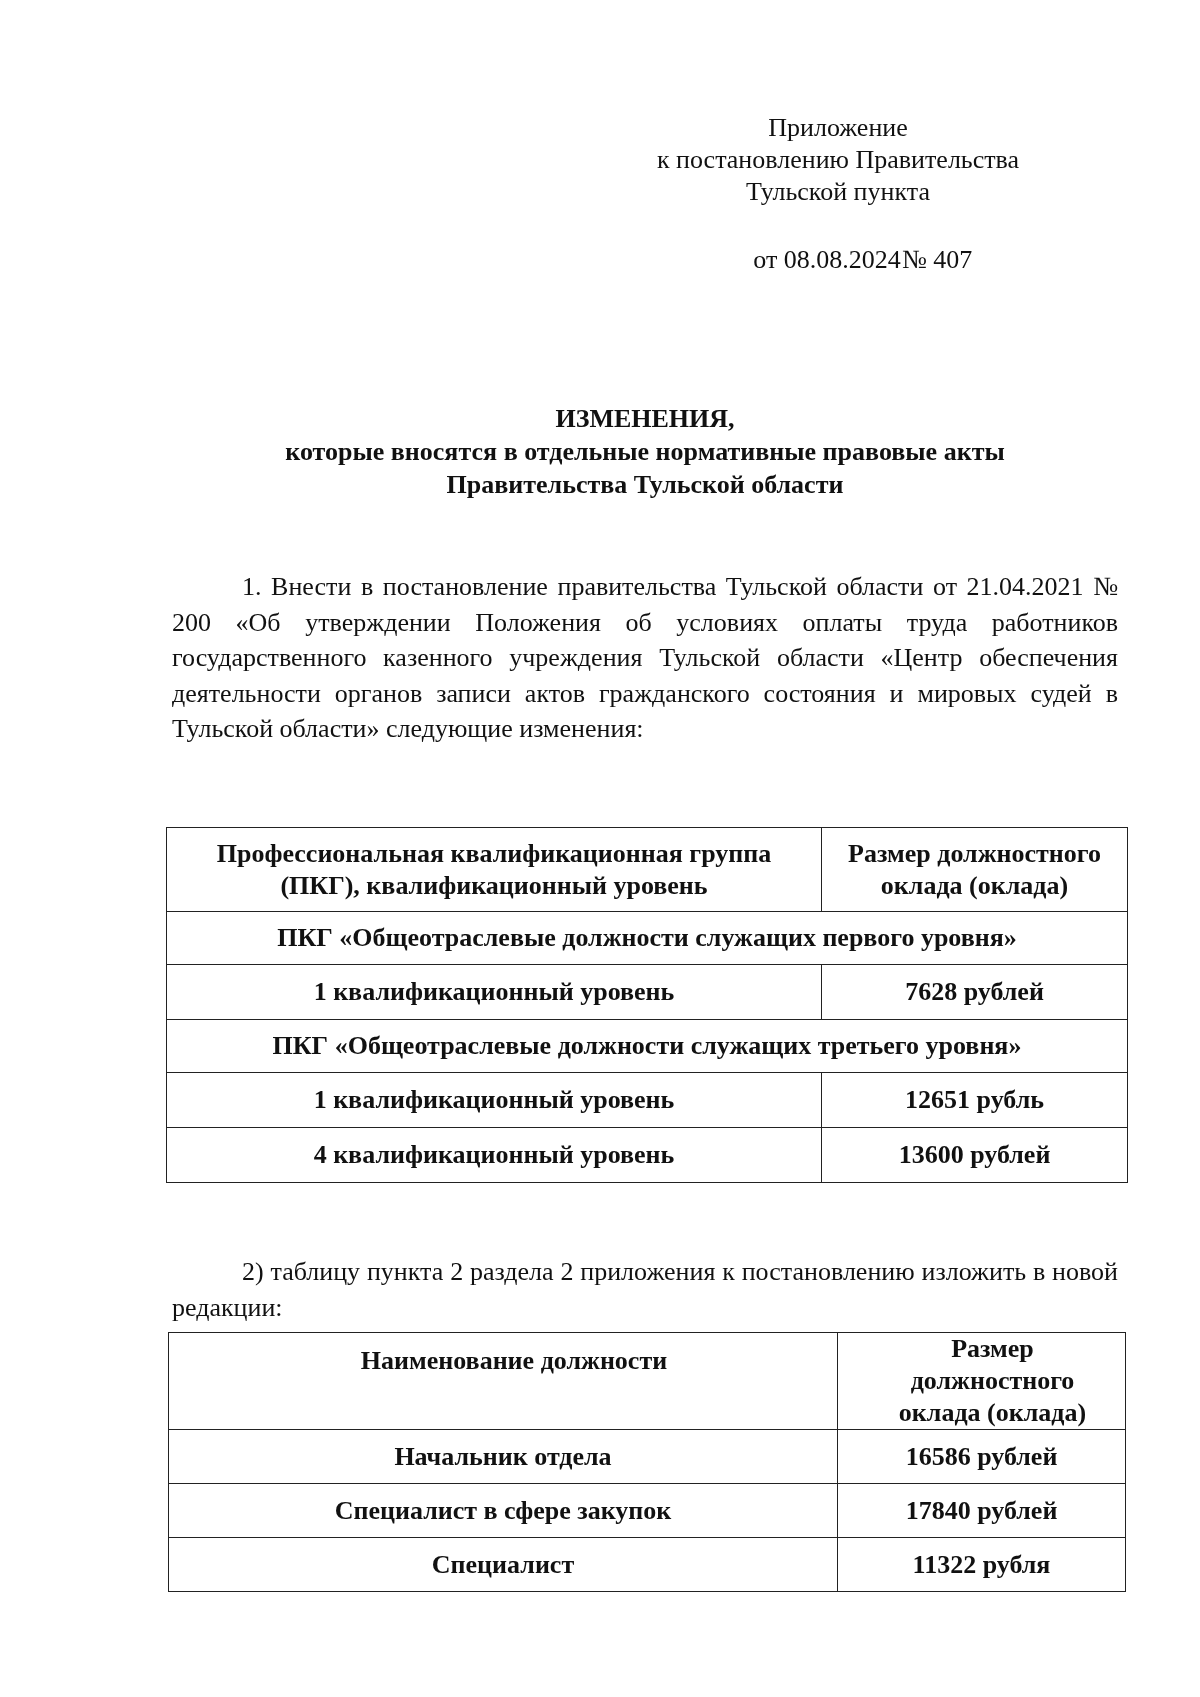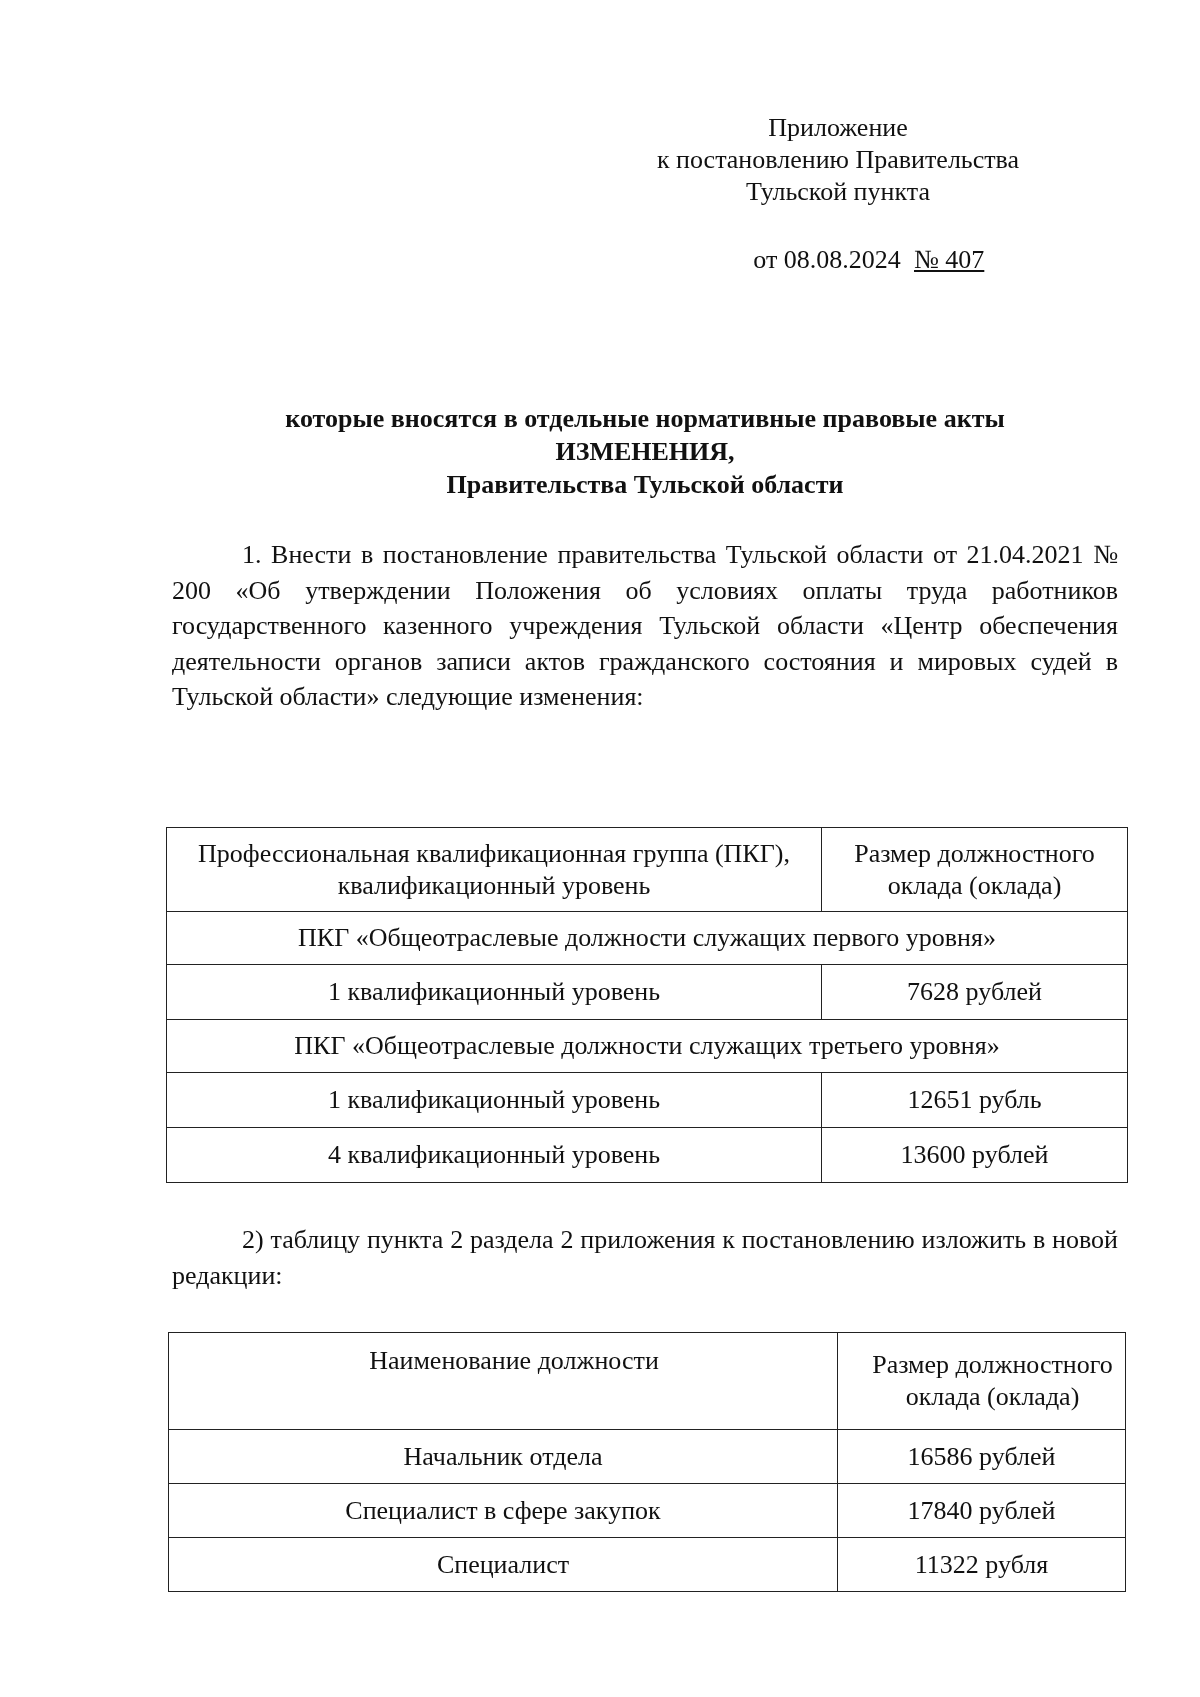--- a/index.html
+++ b/index.html
@@ -10,37 +10,37 @@
     }
     .page { position: absolute; left: 0; top: 0; width: 1200px; height: 1697px; }
     .appendix {
       position: absolute; left: 608px; width: 460px; top: 112px;
       text-align: center; font-size: 26px; line-height: 32px;
     }
     .dateline {
       position: absolute; top: 244px; left: 627px; width: 400px;
       font-size: 26px; line-height: 32px; text-align: center;
     }
-    .dateline .num { position: absolute; left: 287px; top: 0; text-decoration: underline; }
+    .dateline .num { position: absolute; left: 275px; top: 0; }
     .title-block {
       position: absolute; top: 402px; left: 170px; width: 950px;
       text-align: center; font-weight: bold; font-size: 26px; line-height: 33px;
     }
     .body-text {
       position: absolute; left: 172px; width: 946px;
-      font-size: 26px; line-height: 35.5px; text-align: justify;
+      font-size: 26px; line-height: 35.5px; text-align: justify; margin-top: 32px;
     }
     .indent { text-indent: 70px; }
     .p1 { top: 537px; }
     .p2 { top: 1222px; }
     table {
       position: absolute; border-collapse: collapse;
       font-size: 26px; line-height: 32px;
     }
-    td { border: 1.5px solid #222; text-align: center; vertical-align: middle; padding: 0 8px; }
+    td { border: 1.5px solid #222; text-align: center; vertical-align: middle; padding: 0 8px; font-weight: bold; }
     .t1 { top: 827px; left: 166px; width: 962px; }
     .t1 .c1 { width: 638px; }
     .t1 tr.head td { height: 83px; }
     .t1 tr.grp td { height: 52px; }
     .t1 tr.row td { height: 54px; }
     .t2 { top: 1332px; left: 168px; width: 958px; }
     .t2 .c1 { width: 630px; }
     .t2 tr.head td { height: 84px; padding-left: 30px; }
     .t2 tr.head td.c1 { vertical-align: top; padding-top: 12px; }
     .t2 tr.row td { height: 53px; margin-left: 27px; }
@@ -55,22 +55,22 @@
     <div>к постановлению Правительства</div>
     <div>Тульской пункта</div>
   </div>
 
   <div class="dateline">
     <span>от 08.08.2024</span>
     <span class="num">№ 407</span>
   </div>
 
   <div class="title-block">
+    <div>ИЗМЕНЕНИЯ,</div>
     <div>которые вносятся в отдельные нормативные правовые акты</div>
-    <div>ИЗМЕНЕНИЯ,</div>
     <div>Правительства Тульской области</div>
   </div>
 
   <div class="body-text p1">
     <div class="indent">1. Внести в постановление правительства Тульской области от 21.04.2021 № 200 «Об утверждении Положения об условиях оплаты труда работников государственного казенного учреждения Тульской области «Центр обеспечения деятельности органов записи актов гражданского состояния и мировых судей в Тульской области» следующие изменения:</div>
   </div>
 
   <table class="t1">
     <tbody>
         <tr class="head">

